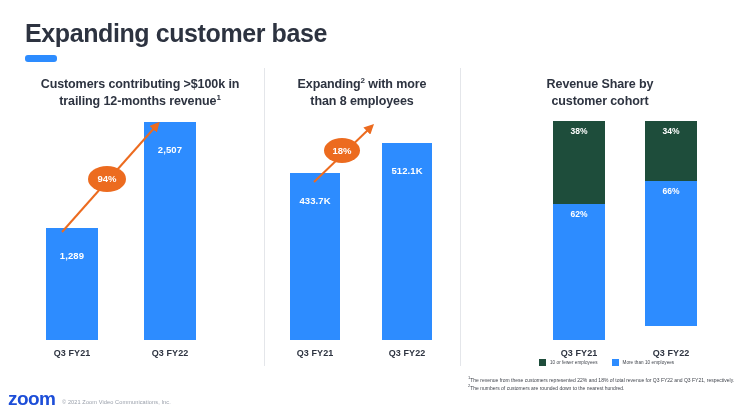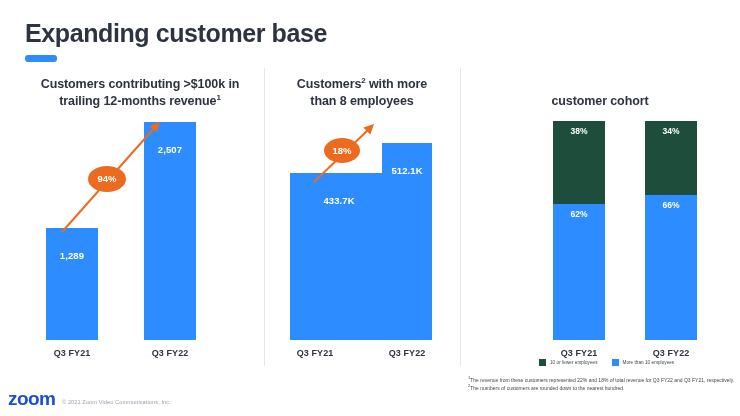--- a/index.html
+++ b/index.html
@@ -268,26 +268,26 @@
 
         <div class="growth-badge" style="left:70px; top:56px; width:38px; height:26px;">94%</div>
 
         <div class="cat-label" style="left:28px; width:52px;">Q3 FY21</div>
         <div class="cat-label" style="left:126px; width:52px;">Q3 FY22</div>
       </div>
     </div>
 
     <div class="panel" id="panel-2">
       <div class="panel-title">
-        <span>Customers</span><sup>2</sup><span> with more</span><br>
+        <span>Expanding</span><sup>2</sup><span> with more</span><br>
         <span>than 8 employees</span>
       </div>
 
       <div class="plot" id="plot-2">
-        <div class="bar" style="left:24px; width:50px; height:167px;padding-left:48px;">
+        <div class="bar" style="left:24px; width:50px; height:167px;">
           <div class="bar-value">433.7K</div>
         </div>
         <div class="bar" style="left:116px; width:50px; height:197px;">
           <div class="bar-value">512.1K</div>
         </div>
 
         <svg class="growth-arrow" width="192" height="252" viewBox="0 0 192 252">
           <defs>
             <marker id="arrowhead2" markerWidth="5" markerHeight="5" refX="2.2" refY="2.5" orient="auto">
               <path d="M0,0 L5,2.5 L0,5 z" fill="#ec6b1f"></path>
@@ -298,37 +298,37 @@
 
         <div class="growth-badge" style="left:58px; top:28px; width:36px; height:25px;">18%</div>
 
         <div class="cat-label" style="left:24px; width:50px;">Q3 FY21</div>
         <div class="cat-label" style="left:116px; width:50px;">Q3 FY22</div>
       </div>
     </div>
 
     <div class="panel" id="panel-3">
       <div class="panel-title">
-        <br>
+        <span>Revenue Share by</span><br>
         <span>customer cohort</span>
       </div>
 
       <div class="plot" id="plot-3">
 
         <div class="stack" style="left:54px; height:219px;">
           <div class="seg seg-top" style="height:83px;">
             <div class="seg-label">38%</div>
           </div>
           <div class="seg seg-bot" style="height:136px;">
             <div class="seg-label">62%</div>
           </div>
         </div>
 
         <div class="stack" style="left:146px; height:219px;">
-          <div class="seg seg-top" style="height:74px;">
+          <div class="seg seg-top" style="height:60px;">
             <div class="seg-label">34%</div>
           </div>
           <div class="seg seg-bot" style="height:145px;">
             <div class="seg-label">66%</div>
           </div>
         </div>
 
         <div class="cat-label" style="left:54px; width:52px;">Q3 FY21</div>
         <div class="cat-label" style="left:146px; width:52px;">Q3 FY22</div>
 

